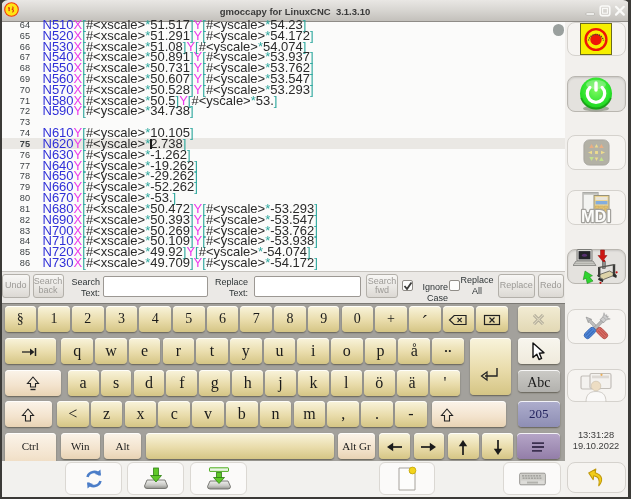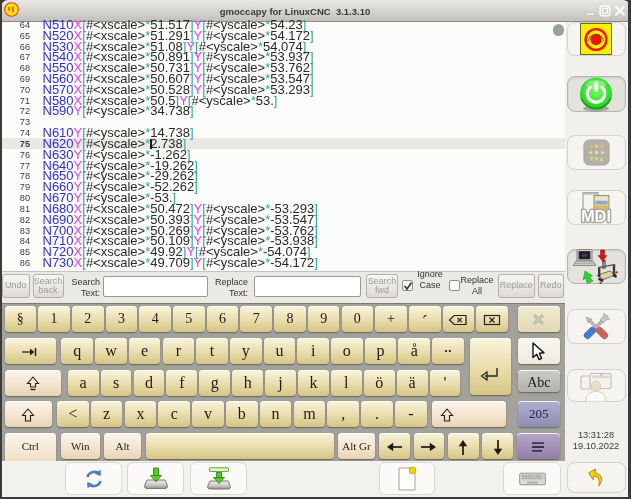--- a/index.html
+++ b/index.html
@@ -61,21 +61,21 @@
 <div class="gut" style="top:74.0px">69</div>
 <div class="cl" style="top:74.0px"><span class="cb">N560</span><span class="cm">X</span><span class="ct">[</span><span class="cd">#&lt;xscale&gt;</span><span class="ct">*</span><span class="cd">50.607</span><span class="ct">]</span><span class="cm">Y</span><span class="ct">[</span><span class="cd">#&lt;yscale&gt;</span><span class="ct">*</span><span class="cd">53.547</span><span class="ct">]</span></div>
 <div class="gut" style="top:84.8px">70</div>
 <div class="cl" style="top:84.8px"><span class="cb">N570</span><span class="cm">X</span><span class="ct">[</span><span class="cd">#&lt;xscale&gt;</span><span class="ct">*</span><span class="cd">50.528</span><span class="ct">]</span><span class="cm">Y</span><span class="ct">[</span><span class="cd">#&lt;yscale&gt;</span><span class="ct">*</span><span class="cd">53.293</span><span class="ct">]</span></div>
 <div class="gut" style="top:95.6px">71</div>
 <div class="cl" style="top:95.6px"><span class="cb">N580</span><span class="cm">X</span><span class="ct">[</span><span class="cd">#&lt;xscale&gt;</span><span class="ct">*</span><span class="cd">50.5</span><span class="ct">]</span><span class="cm">Y</span><span class="ct">[</span><span class="cd">#&lt;yscale&gt;</span><span class="ct">*</span><span class="cd">53.</span><span class="ct">]</span></div>
 <div class="gut" style="top:106.4px">72</div>
 <div class="cl" style="top:106.4px"><span class="cb">N590</span><span class="cm">Y</span><span class="ct">[</span><span class="cd">#&lt;yscale&gt;</span><span class="ct">*</span><span class="cd">34.738</span><span class="ct">]</span></div>
 <div class="gut" style="top:117.3px">73</div>
 <div class="gut" style="top:128.1px">74</div>
-<div class="cl" style="top:128.1px"><span class="cb">N610</span><span class="cm">Y</span><span class="ct">[</span><span class="cd">#&lt;yscale&gt;</span><span class="ct">*</span><span class="cd">14.738</span><span class="ct">]</span></div>
+<div class="cl" style="top:128.1px"><span class="cb">N610</span><span class="cm">Y</span><span class="ct">[</span><span class="cd">#&lt;yscale&gt;</span><span class="ct">*</span><span class="cd">10.105</span><span class="ct">]</span></div>
 <div class="gut" style="top:138.9px;font-weight:bold">75</div>
 <div class="cl" style="top:138.9px"><span class="cb">N620</span><span class="cm">Y</span><span class="ct">[</span><span class="cd">#&lt;yscale&gt;</span><span class="ct">*</span><span class="cd">2.738</span><span class="ct">]</span></div>
 <div class="gut" style="top:149.8px">76</div>
 <div class="cl" style="top:149.8px"><span class="cb">N630</span><span class="cm">Y</span><span class="ct">[</span><span class="cd">#&lt;yscale&gt;</span><span class="ct">*</span><span class="cd">-1.262</span><span class="ct">]</span></div>
 <div class="gut" style="top:160.6px">77</div>
 <div class="cl" style="top:160.6px"><span class="cb">N640</span><span class="cm">Y</span><span class="ct">[</span><span class="cd">#&lt;yscale&gt;</span><span class="ct">*</span><span class="cd">-19.262</span><span class="ct">]</span></div>
 <div class="gut" style="top:171.4px">78</div>
 <div class="cl" style="top:171.4px"><span class="cb">N650</span><span class="cm">Y</span><span class="ct">[</span><span class="cd">#&lt;yscale&gt;</span><span class="ct">*</span><span class="cd">-29.262</span><span class="ct">]</span></div>
 <div class="gut" style="top:182.2px">79</div>
 <div class="cl" style="top:182.2px"><span class="cb">N660</span><span class="cm">Y</span><span class="ct">[</span><span class="cd">#&lt;yscale&gt;</span><span class="ct">*</span><span class="cd">-52.262</span><span class="ct">]</span></div>
@@ -101,21 +101,21 @@
 <div class="slab" style="left:66px;top:277px;width:34px">Search<br>Text:</div>
 <div class="sinput" style="left:102.5px;width:105px"></div>
 <div class="slab" style="left:211px;top:277px;width:37px">Replace<br>Text:</div>
 <div class="sinput" style="left:253.5px;width:107px"></div>
 <div class="sbtn" style="left:366px;width:32px">Search<br>fwd</div>
 <div style="position:absolute;left:402px;top:280px;width:9px;height:9px;background:#fdfdfc;border:1px solid #908d88;border-radius:2px">
       <svg width="10" height="10" viewBox="0 0 10 10" style="position:absolute;left:0;top:0">
         <path d="M1.5 5 L4 8 L8.5 1.5" fill="none" stroke="#3c3c3a" stroke-width="1.8"></path>
       </svg>
     </div>
-<div class="slab" style="left:412px;top:269px;width:36px;text-align:center">Ignore<br>Case</div>
+<div class="slab" style="left:412px;top:282px;width:36px;">Ignore<br>Case</div>
 <div style="position:absolute;left:449px;top:280px;width:9px;height:9px;background:#fdfdfc;border:1px solid #908d88;border-radius:2px"></div>
 <div class="slab" style="left:458px;top:275px;width:38px;text-align:center">Replace<br>All</div>
 <div class="sbtn" style="left:497.5px;width:37.5px">Replace</div>
 <div class="sbtn" style="left:538px;width:25.5px">Redo</div>
 <div id="keyboard"></div>
 <div class="kk" style="left:4.5px;top:305.5px;width:31.7px;height:26.5px;font-size:14px;line-height:26px">§</div>
 <div class="kk" style="left:38.2px;top:305.5px;width:31.7px;height:26.5px;font-size:14px;line-height:26px">1</div>
 <div class="kk" style="left:71.9px;top:305.5px;width:31.7px;height:26.5px;font-size:14px;line-height:26px">2</div>
 <div class="kk" style="left:105.6px;top:305.5px;width:31.7px;height:26.5px;font-size:14px;line-height:26px">3</div>
 <div class="kk" style="left:139.3px;top:305.5px;width:31.7px;height:26.5px;font-size:14px;line-height:26px">4</div>

